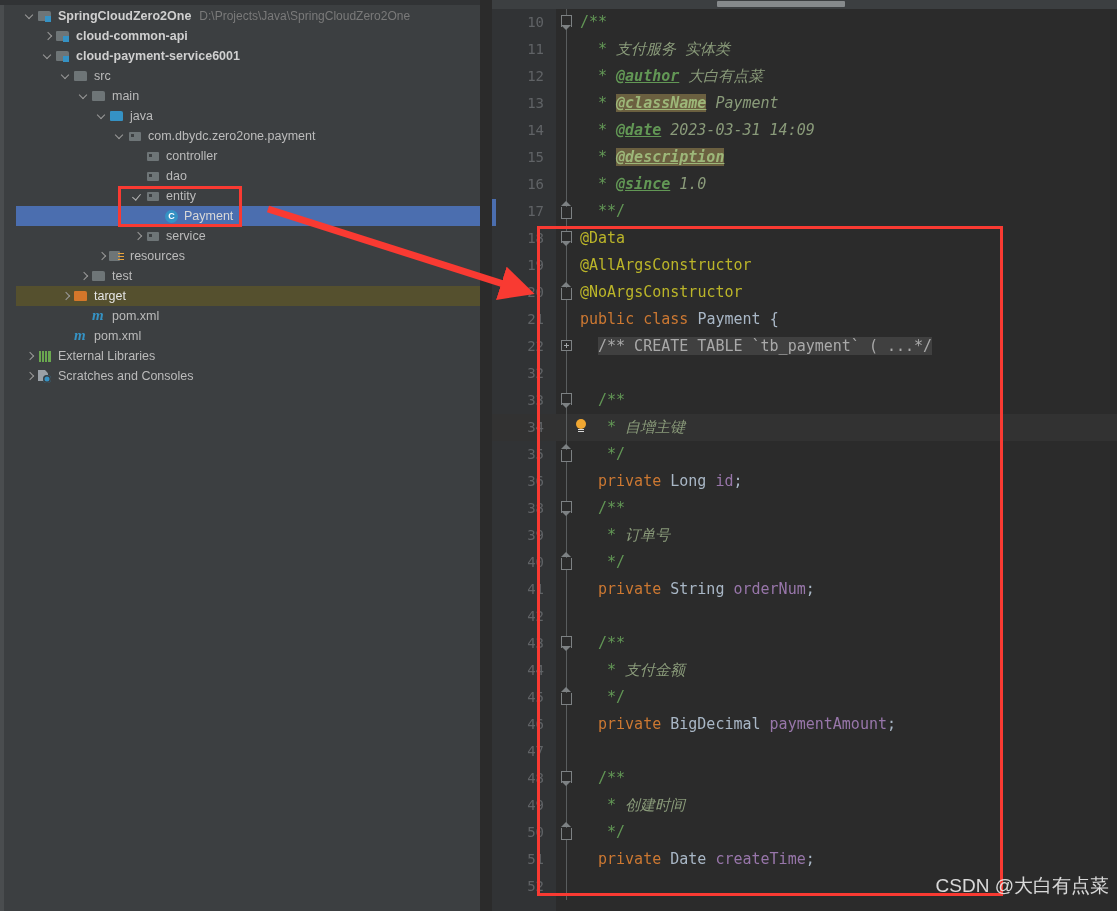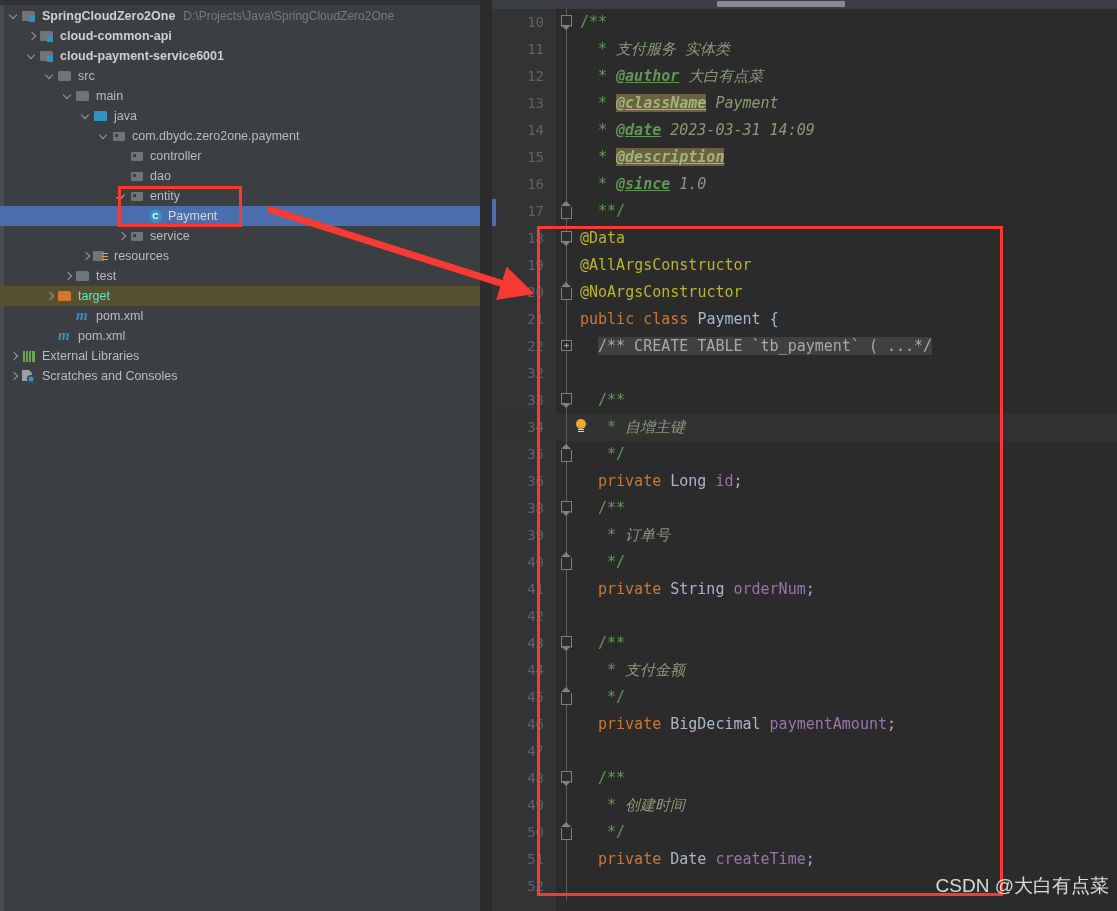--- a/index.html
+++ b/index.html
@@ -19,35 +19,35 @@
     overflow: hidden;
   }
   #tree-topbar {
     position: absolute; left: 0; top: 0; width: 480px; height: 5px;
     background: #313335;
   }
   #tree-leftstrip {
     position: absolute; left: 0; top: 5px; width: 4px; height: 906px;
     background: #4a4d4f;
   }
-  #tree-list { position: absolute; left: 0; top: 6px; width: 480px; }
+  #tree-list { position: absolute; left: 16px; top: 6px; width: 480px; }
 
   .row {
     position: relative;
     height: 20px;
     display: flex;
     align-items: center;
     white-space: nowrap;
     font-size: 12.5px;
     color: #bbbbbb;
   }
   .row.selected { background: #4b6eaf; }
   .row.selected .label { color: #d8d8d8; }
   .row.excluded { background: #55502e; }
-  .row.excluded .label { color: #5eead4; }
+  .row.excluded .label { color: #e5e5e5; }
 
   .indent { display: inline-block; height: 1px; flex: 0 0 auto; }
 
   .arrow-toggle {
     flex: 0 0 auto;
     width: 13px; height: 16px;
     position: relative;
     display: inline-block;
   }
   .arrow-toggle.collapsed::before,

